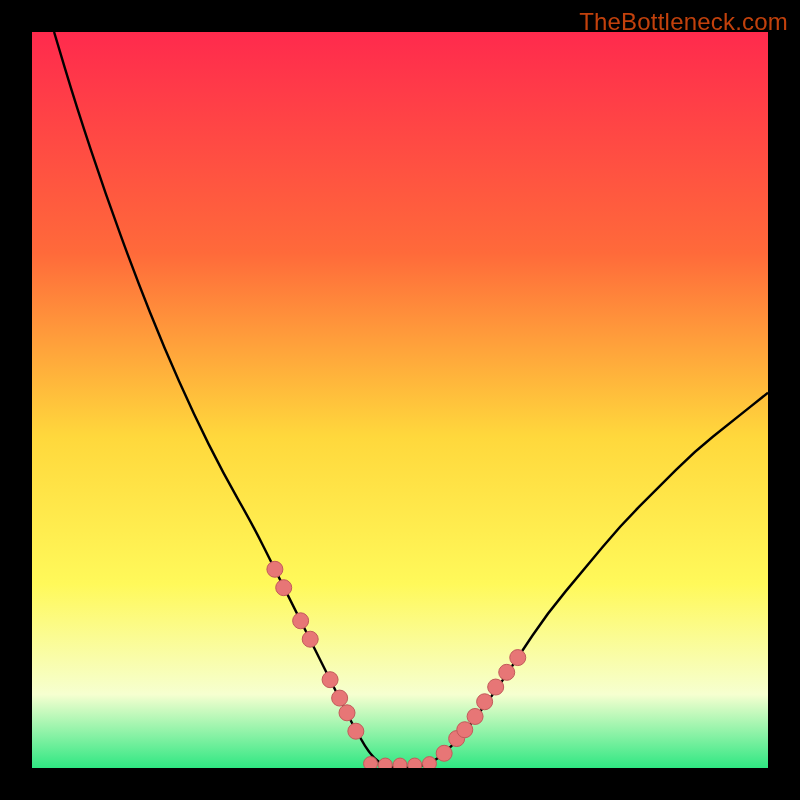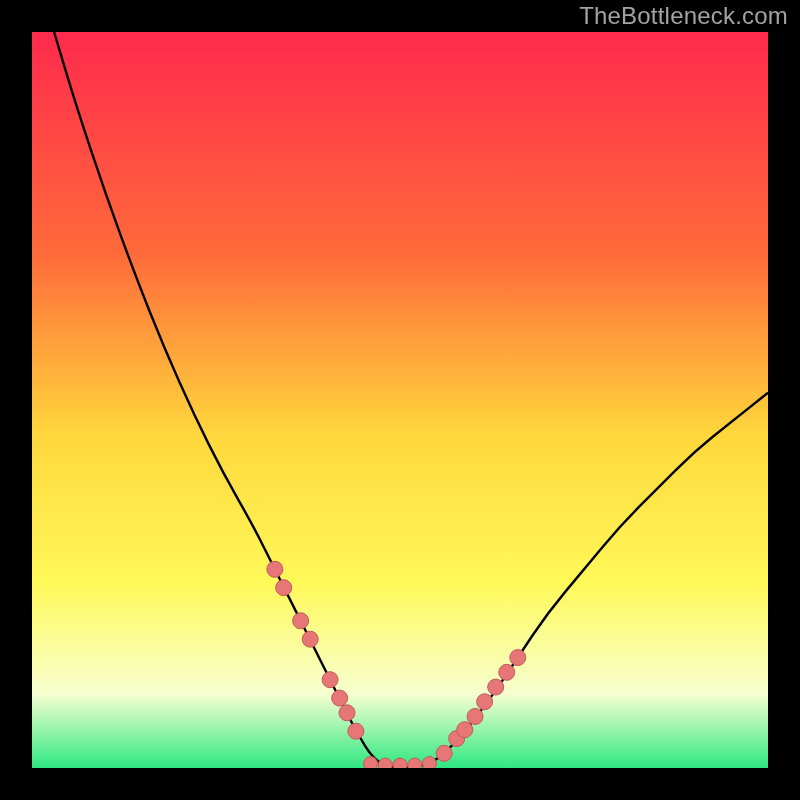--- a/index.html
+++ b/index.html
@@ -19,23 +19,23 @@
   .plot {
     position: absolute;
     left: 32px;
     top: 32px;
     width: 736px;
     height: 736px;
     overflow: hidden;
   }
   .watermark {
     position: absolute;
-    top: 2px;
+    top: 8px;
     right: 12px;
-    color: #a3a3a3;
+    color: #c2410c;
     font-size: 24px;
     font-weight: 500;
     letter-spacing: 0.2px;
     font-family: Arial, Helvetica, sans-serif;
   }
   svg {
     display: block;
   }
 </style>
 </head>

